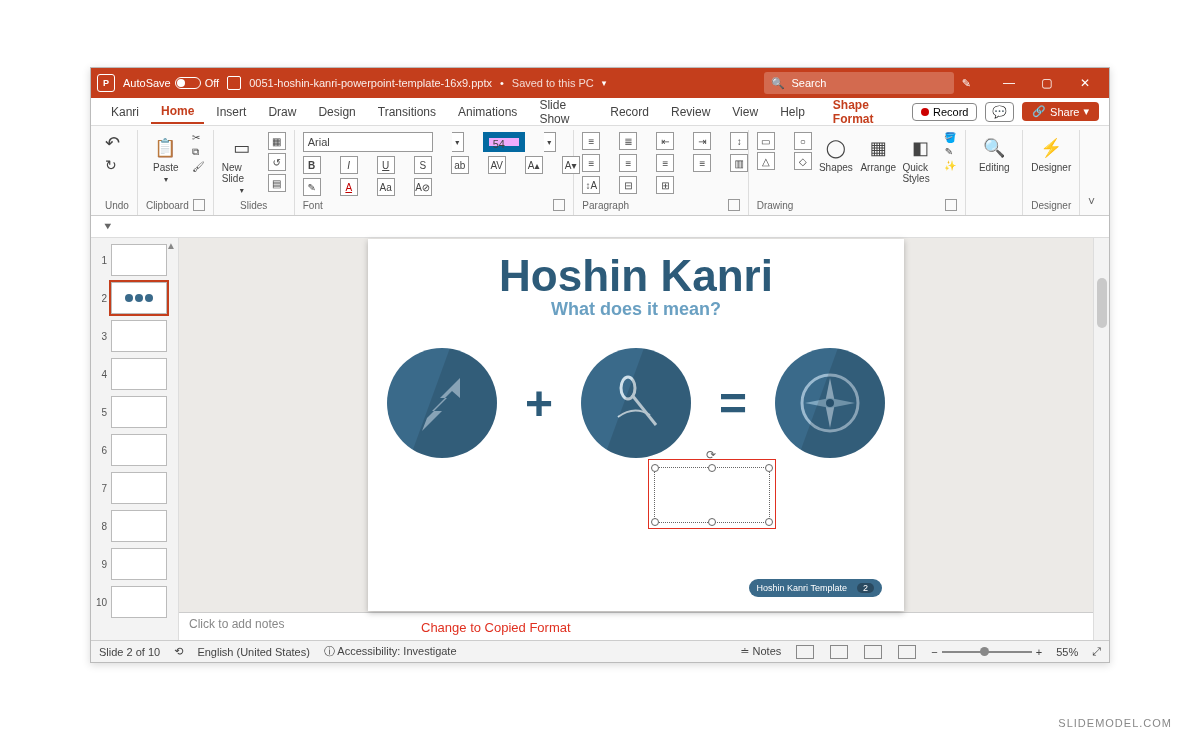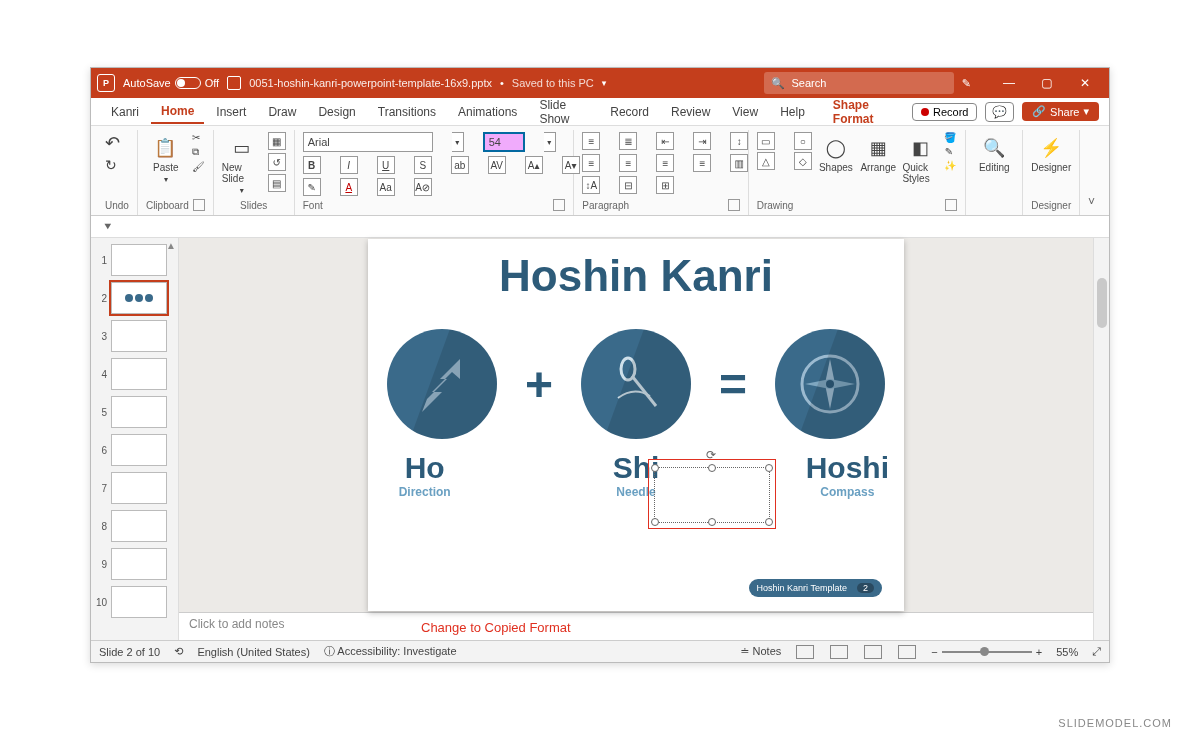--- a/index.html
+++ b/index.html
@@ -33,21 +33,21 @@
   .group { border-right: 1px solid #ddd; padding: 2px 8px; display:flex; flex-direction:column; justify-content:space-between; }
   .group:last-child{border-right:none;}
   .group-label { text-align:center; color:#666; font-size:10px; padding-bottom:2px;}
   .group-body { display:flex; gap:6px; align-items:flex-start; flex:1;}
   .big-btn { width:40px; display:flex; flex-direction:column; align-items:center; gap:2px; font-size:10px; padding-top:4px;}
   .big-btn .ico { width:24px;height:24px; display:flex;align-items:center;justify-content:center;font-size:18px;}
   .small-col { display:flex; flex-direction:column; gap:3px; }
   .row { display:flex; gap:19px; align-items:center;}
   .sq { width:18px; height:18px; border:1px solid #999; display:flex;align-items:center;justify-content:center; font-size:10px; background:#fff;}
   .font-name { width:130px; height:20px; border:1px solid #999; font-size:11px; padding:0 4px; display:flex; align-items:center; background:#fff;}
-  .font-size { width:42px; height:20px; border:2px solid #0369a1; font-size:11px; padding:0 4px; display:flex; align-items:center; background:#f0abfc;}
+  .font-size { width:42px; height:20px; border:6px solid #0369a1; font-size:11px; padding:0 4px; display:flex; background:#f0abfc;}
   .chev{width:12px;height:20px;border:1px solid #999;border-left:none;display:flex;align-items:center;justify-content:center;font-size:8px;background:#fff;}
   .launch { width:12px;height:12px; border:1px solid #999; margin-left:auto; position:relative; top:-2px;}
   .grp-head{display:flex;align-items:center;gap:4px;}
   .ribbon-collapse { width:24px; display:flex; align-items:flex-end; justify-content:center; padding-bottom:6px; font-size:12px; color:#666;}
   
   .subbar { height:22px; border-bottom:1px solid #ddd; display:flex; align-items:center; padding-left:12px; font-size:12px; color:#666;}
   
   .workarea { display:flex; height: calc(100% - 30px - 28px - 90px - 22px - 22px); }
   .thumbs { width:88px; background:#f3f3f3; border-right:1px solid #ddd; overflow:hidden; padding:6px 4px; position:relative;}
   .thumbs .scroll-hint{position:absolute;right:2px;top:2px;font-size:10px;color:#888;}
@@ -364,20 +364,21 @@
       <div class="thumb-row">
           <span class="thumb-num">10</span>
           <div class="thumb"></div>
         </div>
     </div>
 
     <div class="canvas-wrap">
       <div class="canvas-scroll" style="position:relative;">
         <div class="slide">
           <h1>Hoshin Kanri</h1>
+          <h2>What does it mean?</h2>
           <div class="icons-row">
             <div class="circle">
               <svg width="60" height="60" viewBox="0 0 60 60">
                   <polygon points="15,45 35,25 28,25 48,5 48,25 40,18 20,38 30,38 10,58" fill="#9bbad0"></polygon>
                 </svg>
             </div>
             <div class="op">+</div>
             <div class="circle">
               <svg width="60" height="60" viewBox="0 0 60 60">
                   <ellipse cx="22" cy="15" rx="7" ry="11" fill="none" stroke="#cfe0ea" stroke-width="3"></ellipse>
@@ -387,34 +388,20 @@
             </div>
             <div class="op">=</div>
             <div class="circle">
               <svg width="70" height="70" viewBox="0 0 70 70">
                   <circle cx="35" cy="35" r="28" fill="none" stroke="#9bbad0" stroke-width="3"></circle>
                   <polygon points="35,10 40,35 35,60 30,35" fill="#9bbad0"></polygon>
                   <polygon points="10,35 35,30 60,35 35,40" fill="#7fa7c0"></polygon>
                   <circle cx="35" cy="35" r="4" fill="#2d5b79"></circle>
                 </svg>
             </div>
-          </div>
-          <div class="labels-row">
-            <div class="label-col">
-                <div class="label-big">Ho</div>
-                <div class="label-small">Direction</div>
-              </div>
-            <div class="label-col">
-                <div class="label-big">Shi</div>
-                <div class="label-small">Needle</div>
-              </div>
-            <div class="label-col">
-                <div class="label-big">Hoshi</div>
-                <div class="label-small">Compass</div>
-              </div>
           </div>
 
           <div class="sel-box"></div>
           <div class="handles">
             <span class="rot">⟳</span>
             <span class="handle h-tl"></span>
             <span class="handle h-tc"></span>
             <span class="handle h-tr"></span>
             <span class="handle h-bl"></span>
             <span class="handle h-bc"></span>

